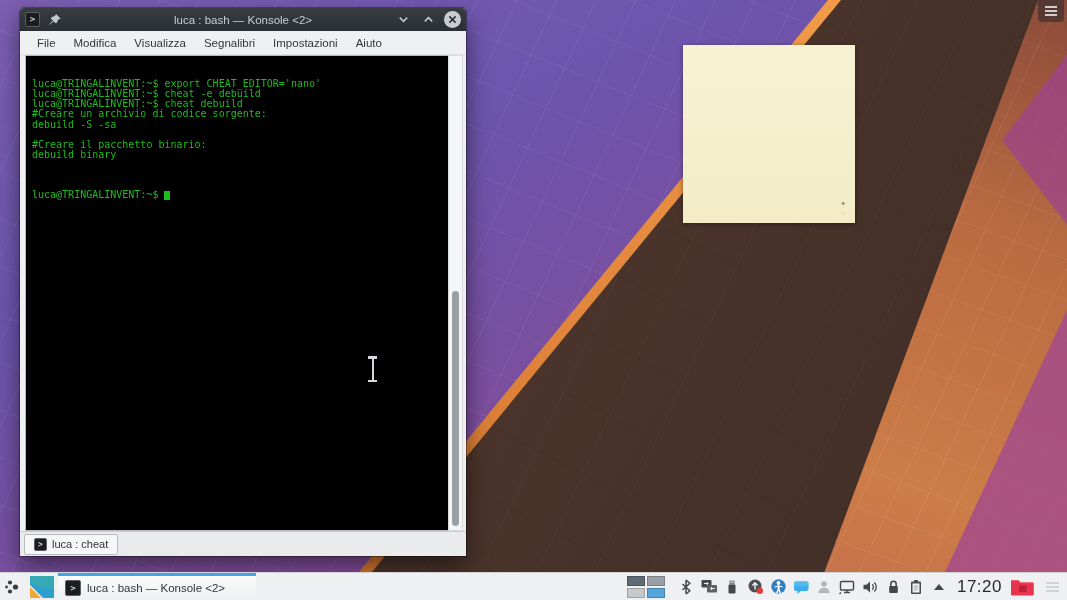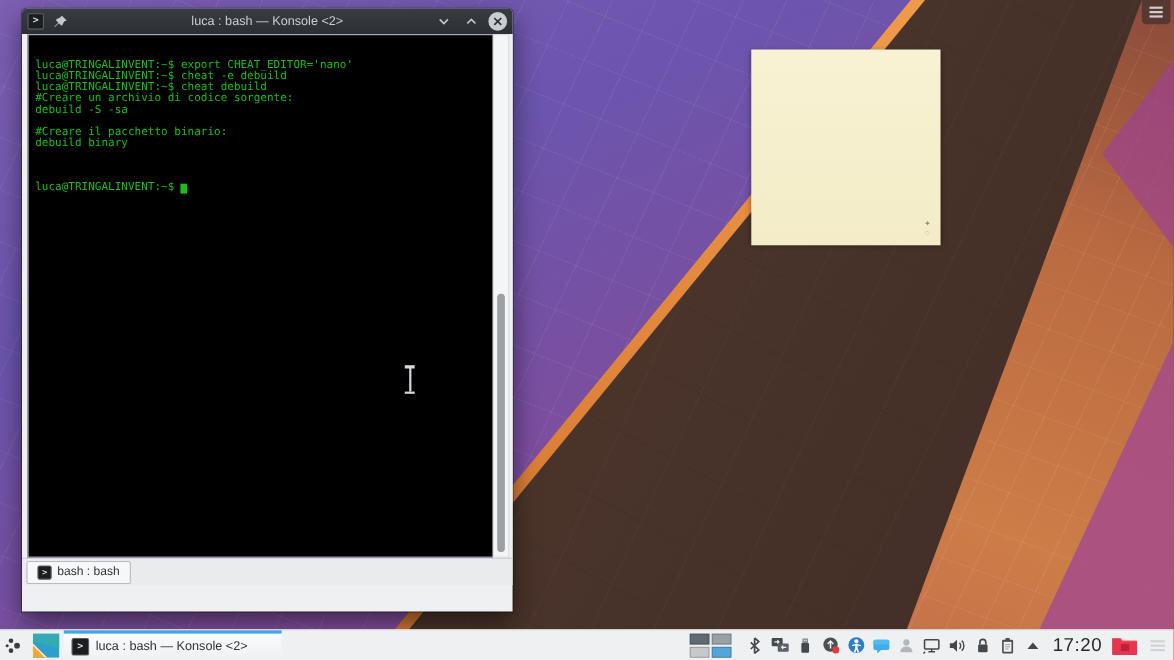--- a/index.html
+++ b/index.html
@@ -170,41 +170,49 @@
         </svg>
       </span>
       <span class="close-circle">
         <svg width="9" height="9" viewBox="0 0 10 10">
           <path d="M1.5 1.5l7 7M8.5 1.5l-7 7" stroke="#2c3034" stroke-width="1.7"></path>
         </svg>
       </span>
     </div>
   </div>
 
+  <nav class="menubar">
+      <div class="menu-item">File</div>
+      <div class="menu-item">Modifica</div>
+      <div class="menu-item">Visualizza</div>
+      <div class="menu-item">Segnalibri</div>
+      <div class="menu-item">Impostazioni</div>
+      <div class="menu-item">Aiuto</div>
+    </nav>
 
   <div class="window-body">
     <div class="terminal">
       <div><div class="term-line">luca@TRINGALINVENT:~$ export CHEAT_EDITOR='nano'</div><div class="term-line">luca@TRINGALINVENT:~$ cheat -e debuild</div><div class="term-line">luca@TRINGALINVENT:~$ cheat debuild</div><div class="term-line">#Creare un archivio di codice sorgente:</div><div class="term-line">debuild -S -sa</div><div class="term-line"></div><div class="term-line">#Creare il pacchetto binario:</div><div class="term-line">debuild binary</div><div class="term-line"></div></div>
       <div class="prompt-row">
         <span>luca@TRINGALINVENT:~$ </span>
         <span class="cursor"></span>
       </div>
       <div class="mouse-ibeam">
         <i class="top"></i><i class="stem"></i><i class="bot"></i>
       </div>
     </div>
     <div class="scrollbar">
       <div class="scroll-thumb"></div>
     </div>
   </div>
 
   <div class="tabbar">
     <div class="tab">
       <span class="konsole-badge">&gt;</span>
-      <span>bash : bash</span>
+      <span>luca : cheat</span>
     </div>
   </div>
 </div>
 
 <div class="panel">
   <div class="launcher">
     <svg width="20" height="18" viewBox="0 0 20 18">
       <circle cx="6" cy="4.5" r="2.1" fill="#3a3e42"></circle>
       <circle cx="11.5" cy="9" r="2.6" fill="#3a3e42"></circle>
       <circle cx="6" cy="13.5" r="2.1" fill="#3a3e42"></circle>

